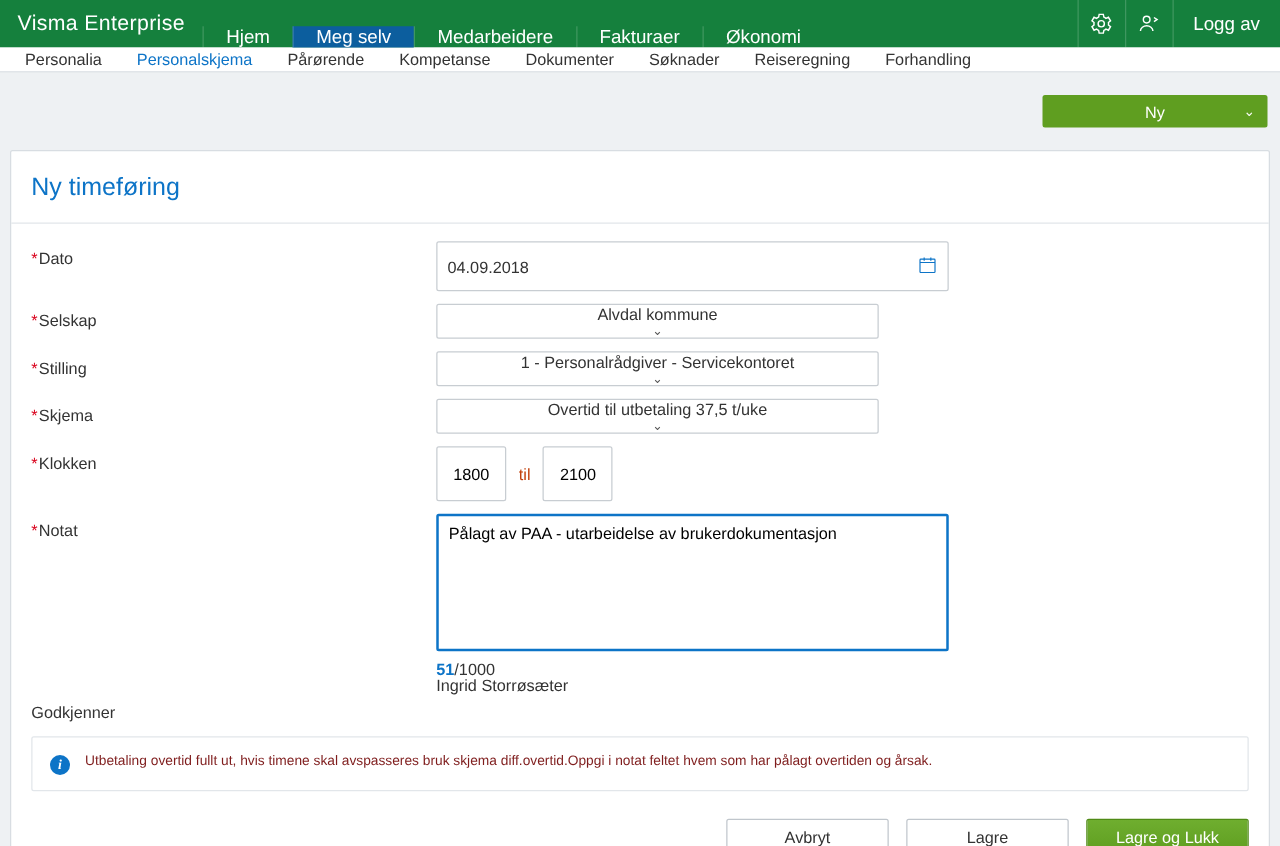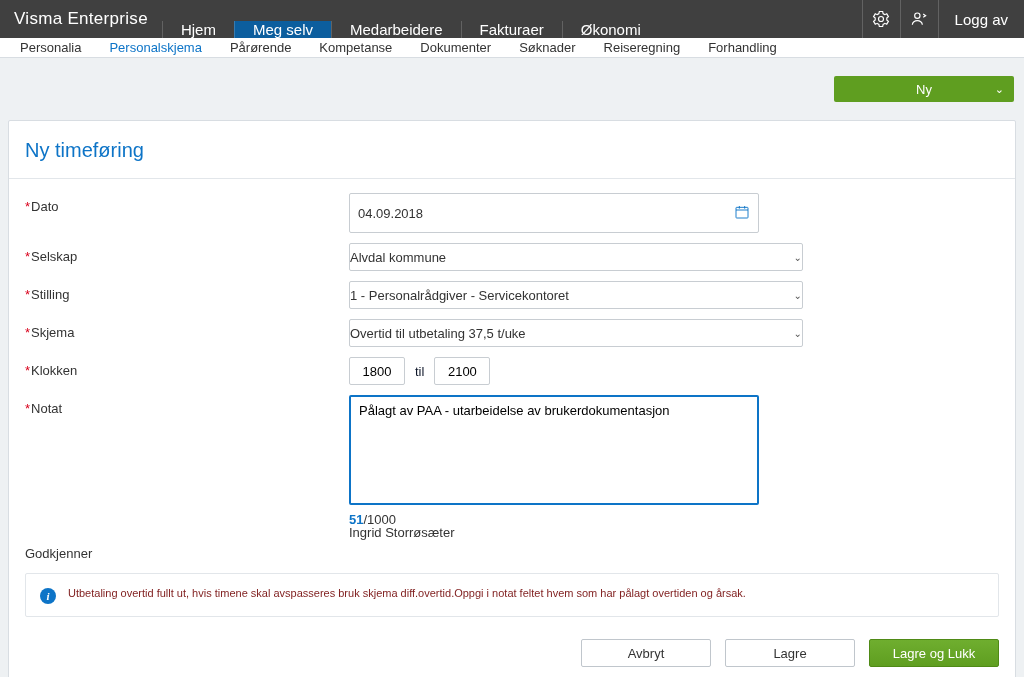--- a/index.html
+++ b/index.html
@@ -5,21 +5,21 @@
   * { box-sizing: border-box; margin: 0; padding: 0; }
   body {
     font-family: "Segoe UI", Arial, sans-serif;
     font-size: 13px;
     background: #eef1f3;
     color: #333;
     width: 1024px;
   }
   
   .topbar {
-    background: #404040;
+    background: #15803d;
     height: 38px;
     display: flex;
     align-items: stretch;
     color: #fff;
   }
   .brand {
     font-size: 17px;
     font-weight: 400;
     padding: 0 14px;
     display: flex;
@@ -136,47 +136,48 @@
     font-size: 13px;
     color: #333;
     background: #fff;
     display: flex;
     align-items: center;
     position: relative;
   }
   .inputlike.date { justify-content: space-between; }
   .inputlike .cal-icon svg { width: 16px; height: 16px; stroke: #0d74c7; fill: none; stroke-width: 1.4; }
   .selectlike {
-    width: 454px;
+    width: 354px;
     height: 28px;
     border: 1px solid #c8cdd2;
     border-radius: 2px;
-    padding: 0 0;
+    padding: 0 12px;
     font-size: 13px;
     background: #fff;
     display: flex;
     align-items: center;
     justify-content: space-between;
     cursor: pointer;
+    flex-direction: column;
   }
   .selectlike .chev { font-size: 10px; color: #555; }
   .timefield {
     display: flex;
     align-items: center;
     gap: 10px;
   }
   .timefield input {
     width: 56px;
-    height: 28px;
+    height: 44px;
     border: 1px solid #c8cdd2;
     border-radius: 2px;
     text-align: center;
     font-size: 13px;
   }
-  .timefield .til { font-size: 13px; color: #0f172a; }
+  .timefield .til { font-size: 13px; color: #c2410c; }
   .notat {
     width: 410px;
     height: 110px;
     border: 2px solid #0d74c7;
     border-radius: 2px;
     padding: 6px 8px;
     font-size: 13px;
     resize: none;
     outline: none;
     font-family: inherit;

